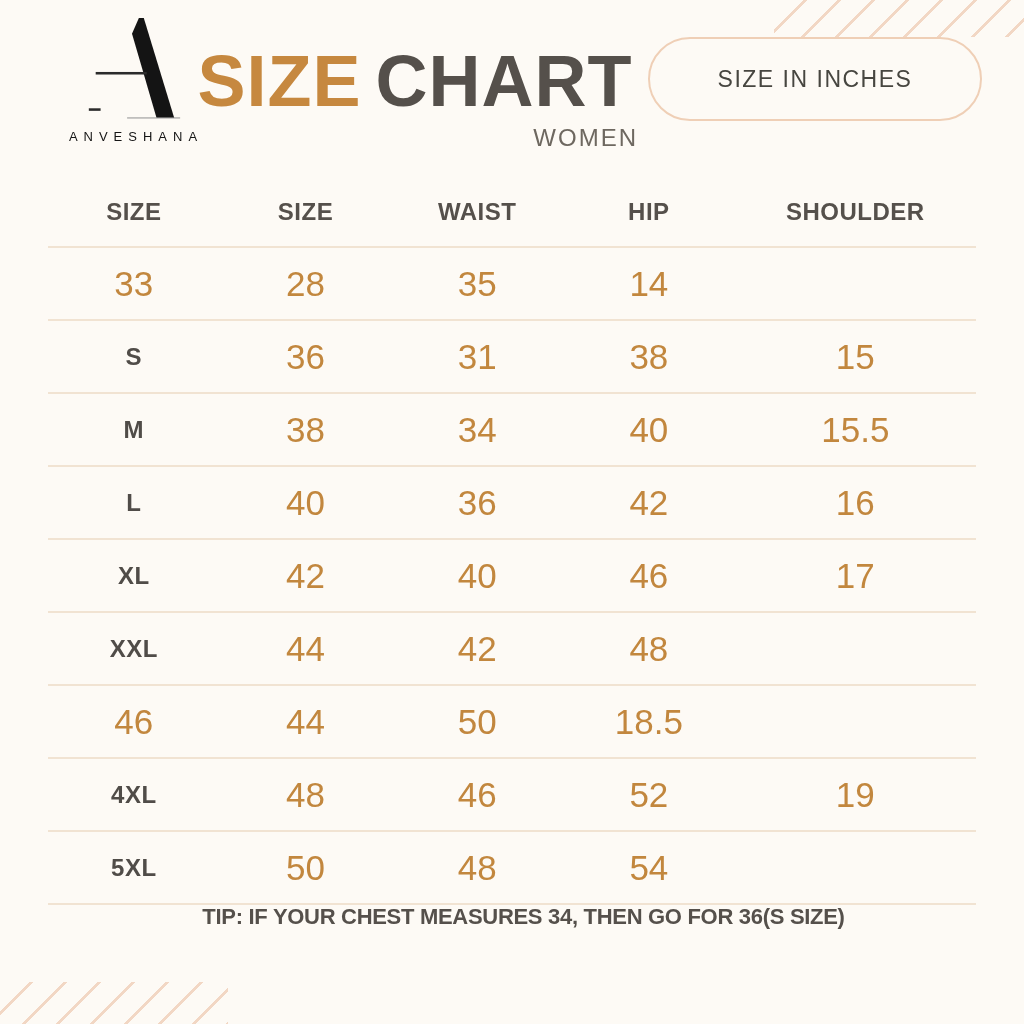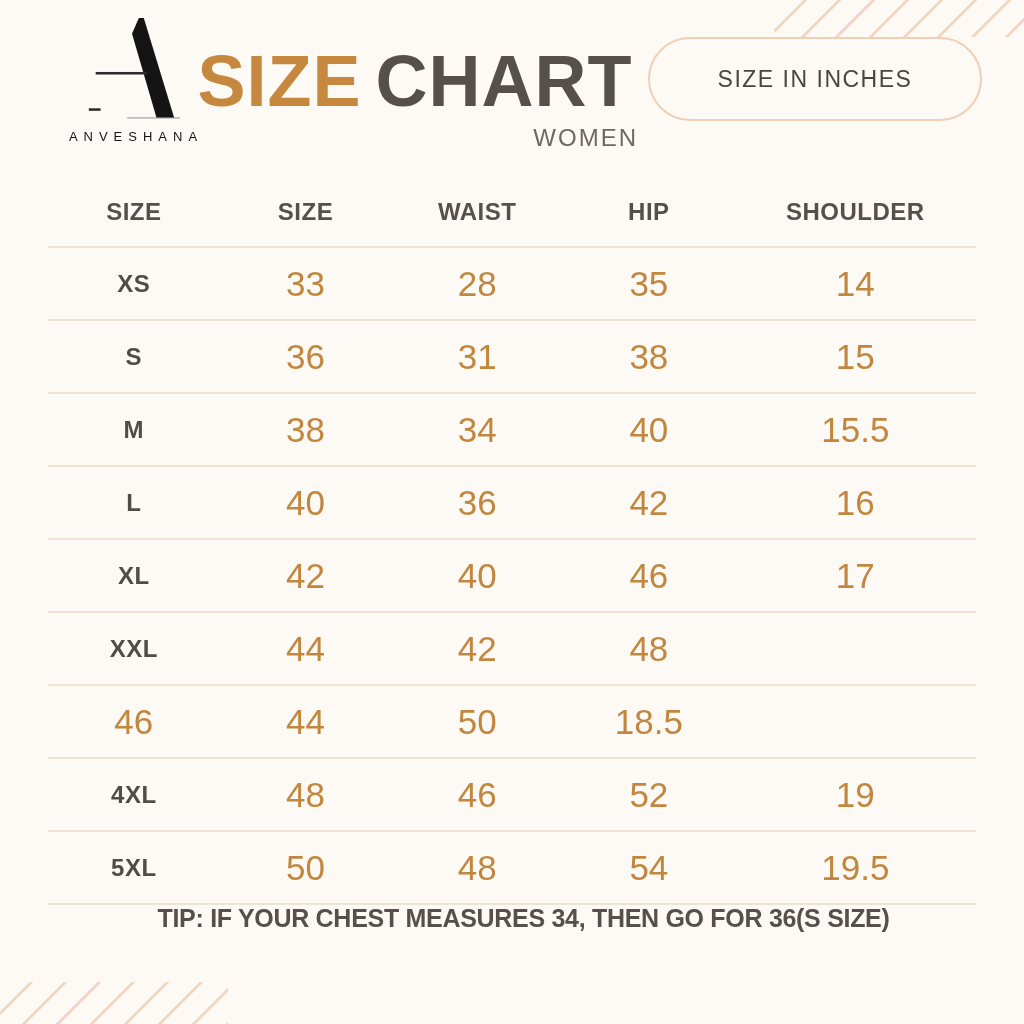--- a/index.html
+++ b/index.html
@@ -46,21 +46,21 @@
   .t-row.head{height:68px;}
   .t-row.body{height:71px;border-top:2px solid #F1E3D2;}
   .t-cell{text-align:center;}
   .head .t-cell{font-size:24px;font-weight:700;letter-spacing:.5px;color:#55504B;}
   .body .size{font-size:24px;font-weight:700;color:#504C48;letter-spacing:.5px;}
   .body .num{font-size:35px;font-weight:400;color:#C2873E;}
 
   
   .tip{
     position:absolute;left:0;right:0;top:904px;text-align:center;
-    font-size:25px;font-weight:700;letter-spacing:-0.3px;color:#55504B;padding-left:23px;
+    font-size:22px;font-weight:700;letter-spacing:-0.3px;color:#55504B;padding-left:23px;
   }
 </style>
 </head>
 <body>
 
 <div class="canvas">
 
   <div class="stripes tr"></div>
   <div class="stripes bl"></div>
 
@@ -88,21 +88,20 @@
   <div class="size-table">
     <div class="t-row head">
       <div class="t-cell">SIZE</div>
       <div class="t-cell">SIZE</div>
       <div class="t-cell">WAIST</div>
       <div class="t-cell">HIP</div>
       <div class="t-cell">SHOULDER</div>
     </div>
 
     <div class="t-row body">
-      <div class="t-cell size">XS</div>
       <div class="t-cell num">33</div>
       <div class="t-cell num">28</div>
       <div class="t-cell num">35</div>
       <div class="t-cell num">14</div>
     </div>
 
     <div class="t-row body">
       <div class="t-cell size">S</div>
       <div class="t-cell num">36</div>
       <div class="t-cell num">31</div>
@@ -154,19 +153,18 @@
       <div class="t-cell num">46</div>
       <div class="t-cell num">52</div>
       <div class="t-cell num">19</div>
     </div>
 
     <div class="t-row body">
       <div class="t-cell size">5XL</div>
       <div class="t-cell num">50</div>
       <div class="t-cell num">48</div>
       <div class="t-cell num">54</div>
-      <div class="t-cell num">19.5</div>
     </div>
   </div>
 
   <div class="tip">TIP: IF YOUR CHEST MEASURES 34, THEN GO FOR 36(S SIZE)</div>
 
 </div>
 
 </body></html>

